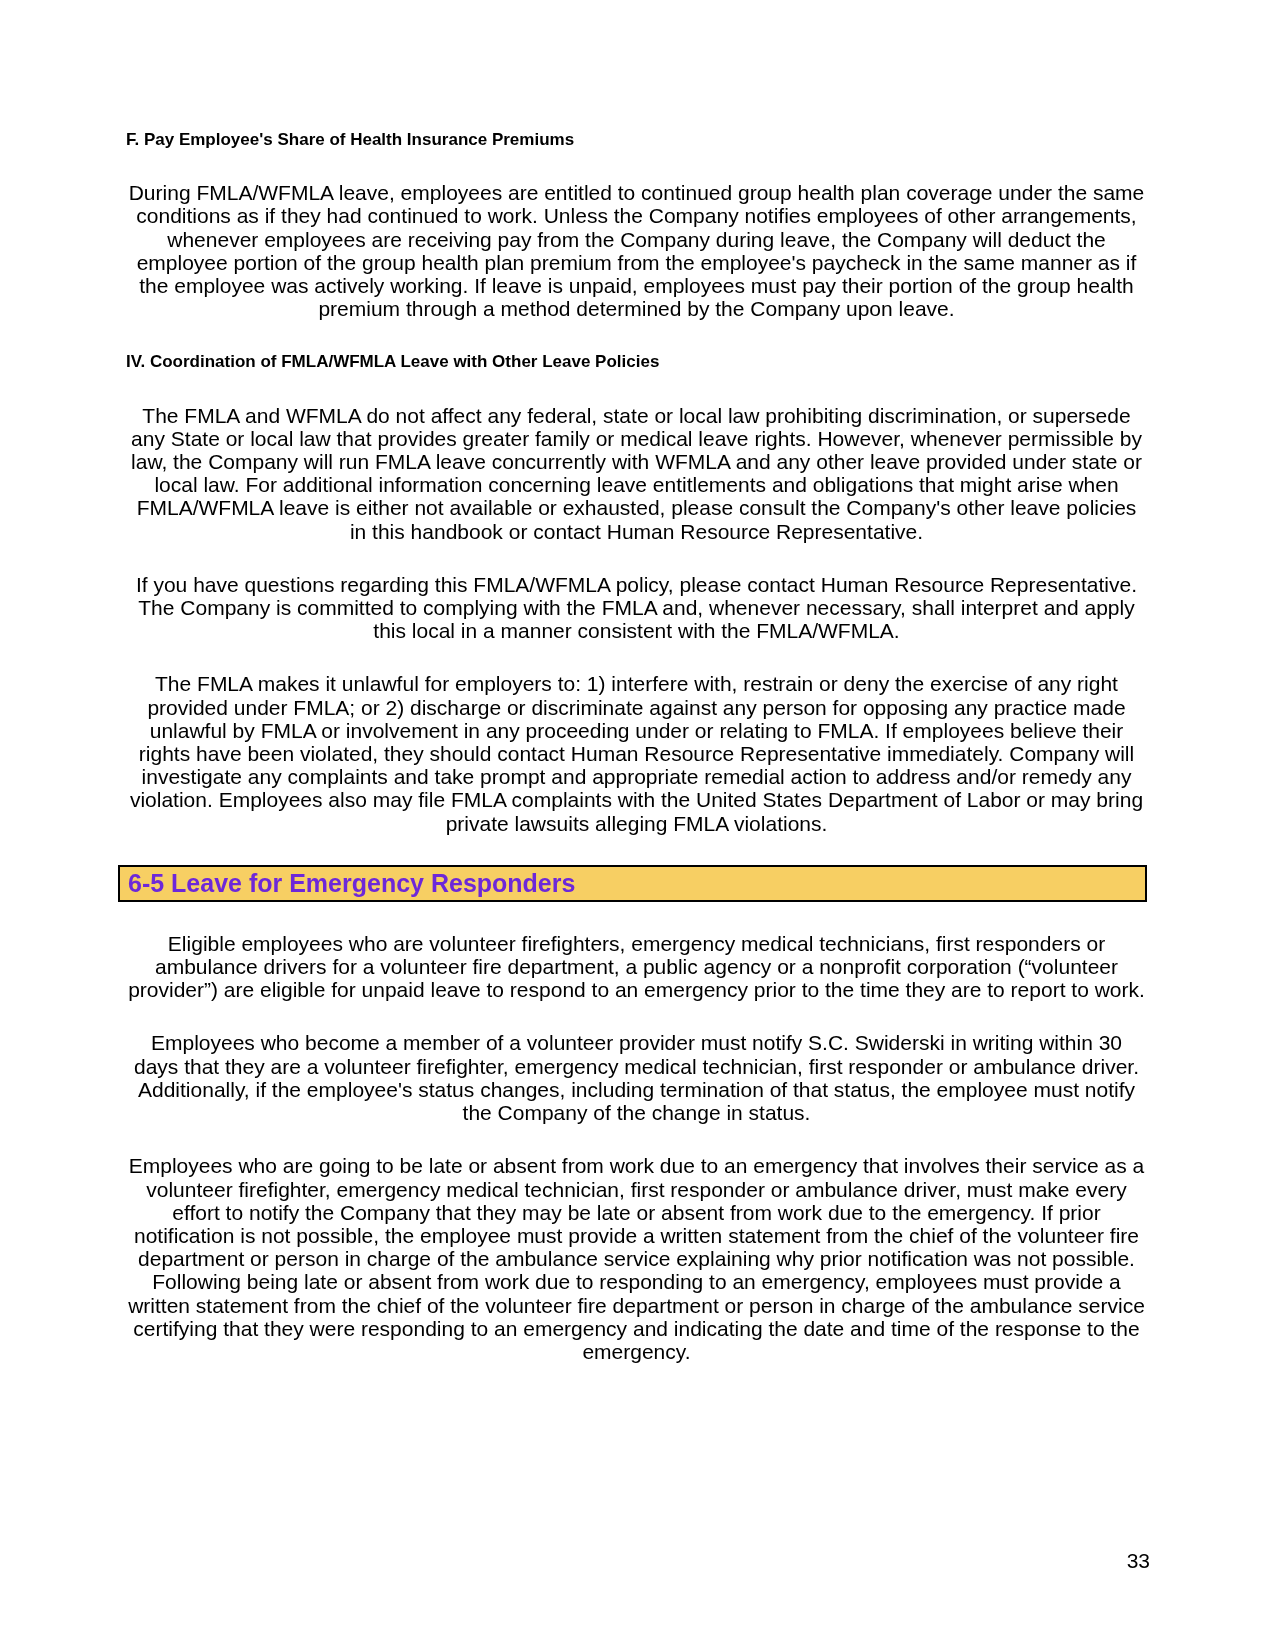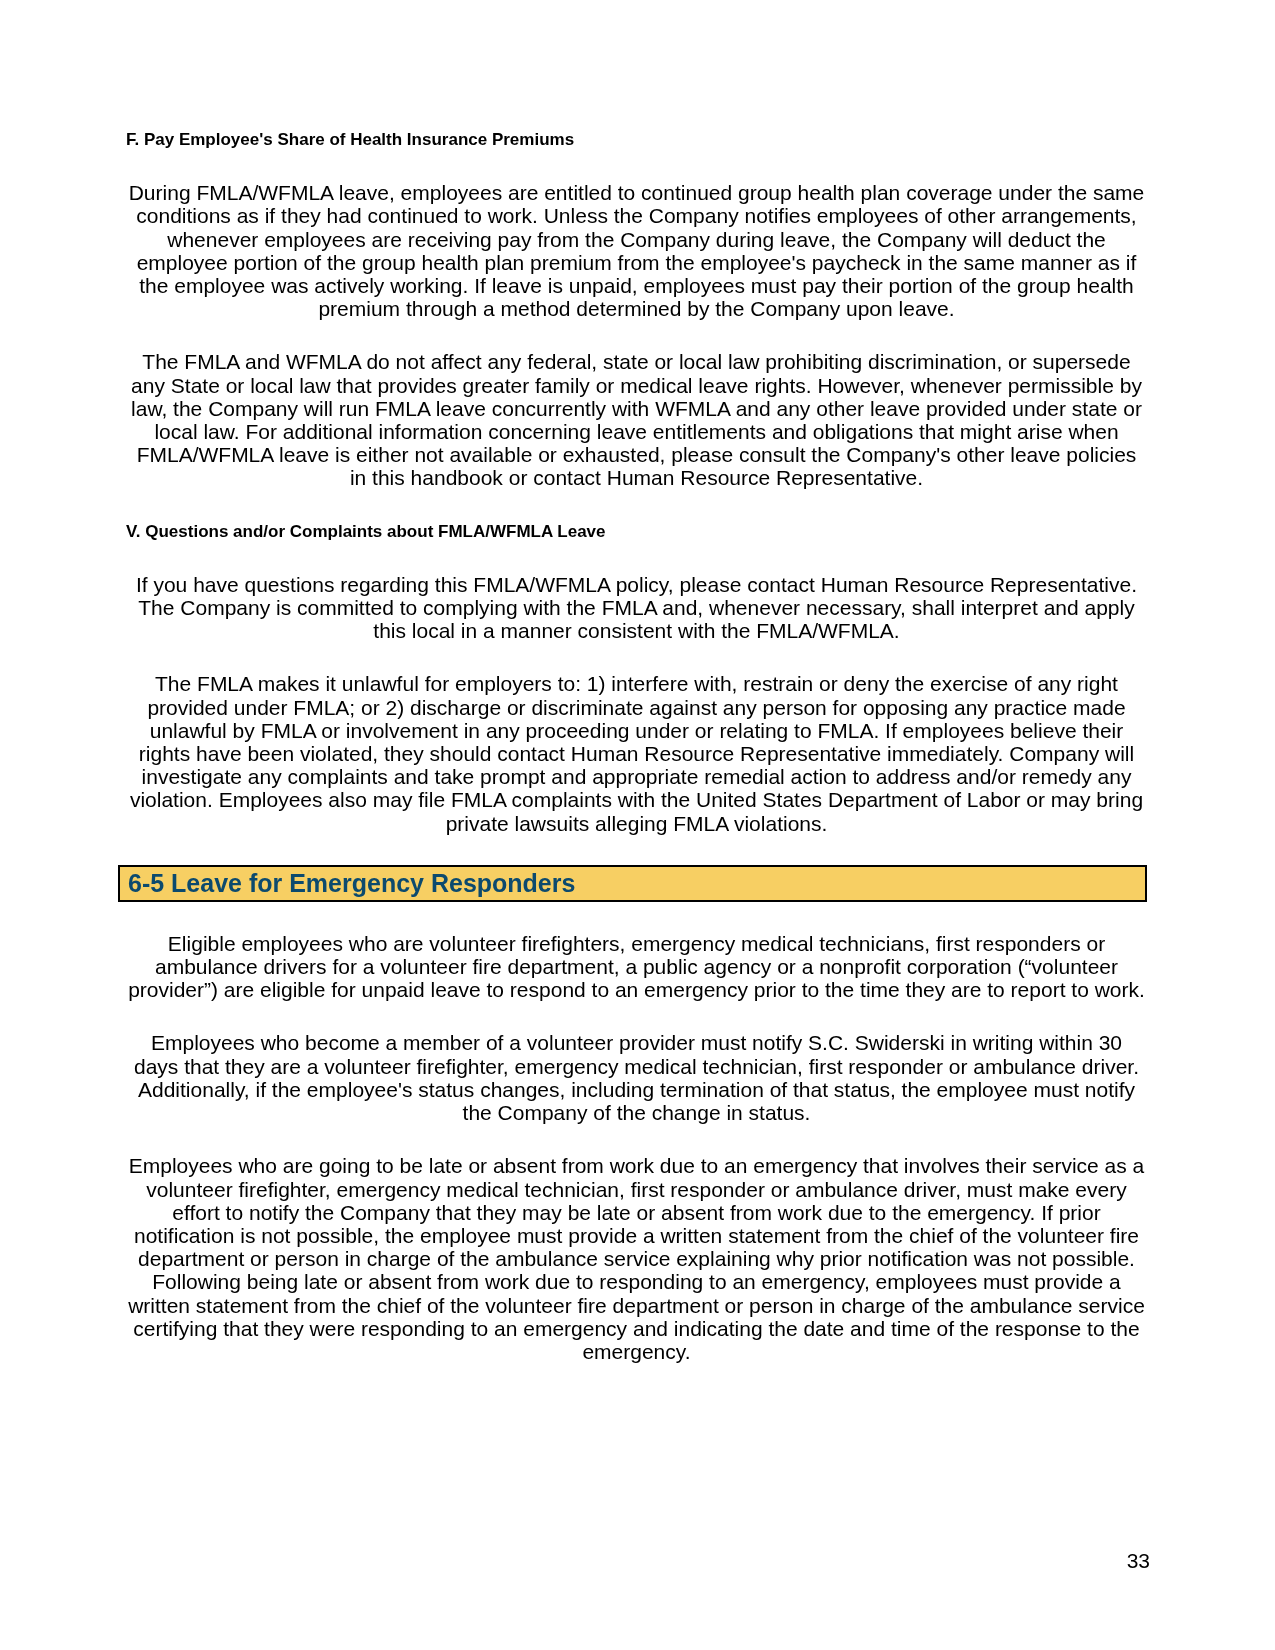--- a/index.html
+++ b/index.html
@@ -31,44 +31,44 @@
   }
   .banner {
     margin: 0 0 30px -8px;
     width: calc(100% + 8px);
     background: #F7CF63;
     border: 2px solid #000000;
     padding: 1px 8px 2px 8px;
     font-size: 25px;
     line-height: 30px;
     font-weight: bold;
-    color: #0c4a6e;
+    color: #6d28d9;
   }
   .page-number {
     position: absolute;
     top: 1549px;
     right: 125px;
     font-size: 21px;
     line-height: 23px;
   }
 </style>
 </head>
 <body>
 
 <div class="page">
   <div class="content">
 
     <h2 class="heading">F. Pay Employee's Share of Health Insurance Premiums</h2>
 
     <p class="para">During FMLA/WFMLA leave, employees are entitled to continued group health plan coverage under the same conditions as if they had continued to work. Unless the Company notifies employees of other arrangements, whenever employees are receiving pay from the Company during leave, the Company will deduct the employee portion of the group health plan premium from the employee's paycheck in the same manner as if the employee was actively working. If leave is unpaid, employees must pay their portion of the group health premium through a method determined by the Company upon leave.</p>
 
+    <h2 class="heading">IV. Coordination of FMLA/WFMLA Leave with Other Leave Policies</h2>
 
     <p class="para">The FMLA and WFMLA do not affect any federal, state or local law prohibiting discrimination, or supersede any State or local law that provides greater family or medical leave rights. However, whenever permissible by law, the Company will run FMLA leave concurrently with WFMLA and any other leave provided under state or local law. For additional information concerning leave entitlements and obligations that might arise when FMLA/WFMLA leave is either not available or exhausted, please consult the Company's other leave policies in this handbook or contact Human Resource Representative.</p>
 
-    <h2 class="heading">V. Questions and/or Complaints about FMLA/WFMLA Leave</h2>
 
     <p class="para">If you have questions regarding this FMLA/WFMLA policy, please contact Human Resource Representative. The Company is committed to complying with the FMLA and, whenever necessary, shall interpret and apply this local in a manner consistent with the FMLA/WFMLA.</p>
 
     <p class="para">The FMLA makes it unlawful for employers to: 1) interfere with, restrain or deny the exercise of any right provided under FMLA; or 2) discharge or discriminate against any person for opposing any practice made unlawful by FMLA or involvement in any proceeding under or relating to FMLA. If employees believe their rights have been violated, they should contact Human Resource Representative immediately. Company will investigate any complaints and take prompt and appropriate remedial action to address and/or remedy any violation. Employees also may file FMLA complaints with the United States Department of Labor or may bring private lawsuits alleging FMLA violations.</p>
 
     <div class="banner">6-5 Leave for Emergency Responders</div>
 
     <p class="para">Eligible employees who are volunteer firefighters, emergency medical technicians, first responders or ambulance drivers for a volunteer fire department, a public agency or a nonprofit corporation (“volunteer provider”) are eligible for unpaid leave to respond to an emergency prior to the time they are to report to work.</p>
 
     <p class="para">Employees who become a member of a volunteer provider must notify S.C. Swiderski in writing within 30 days that they are a volunteer firefighter, emergency medical technician, first responder or ambulance driver. Additionally, if the employee's status changes, including termination of that status, the employee must notify the Company of the change in status.</p>

